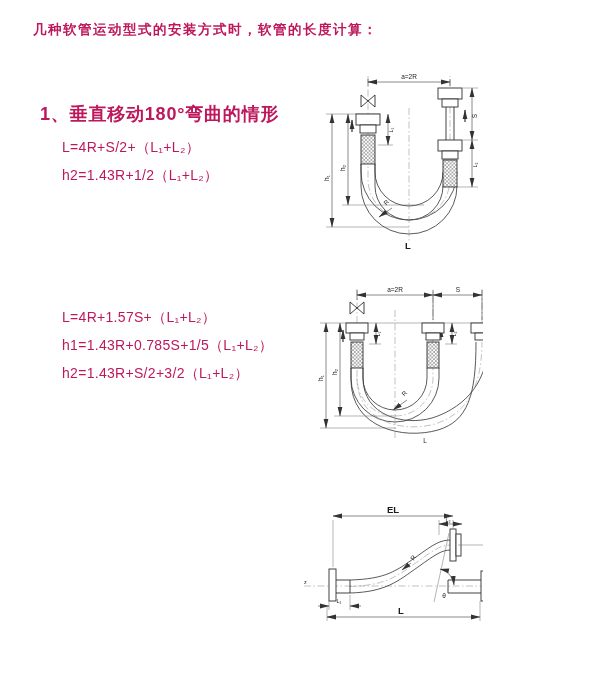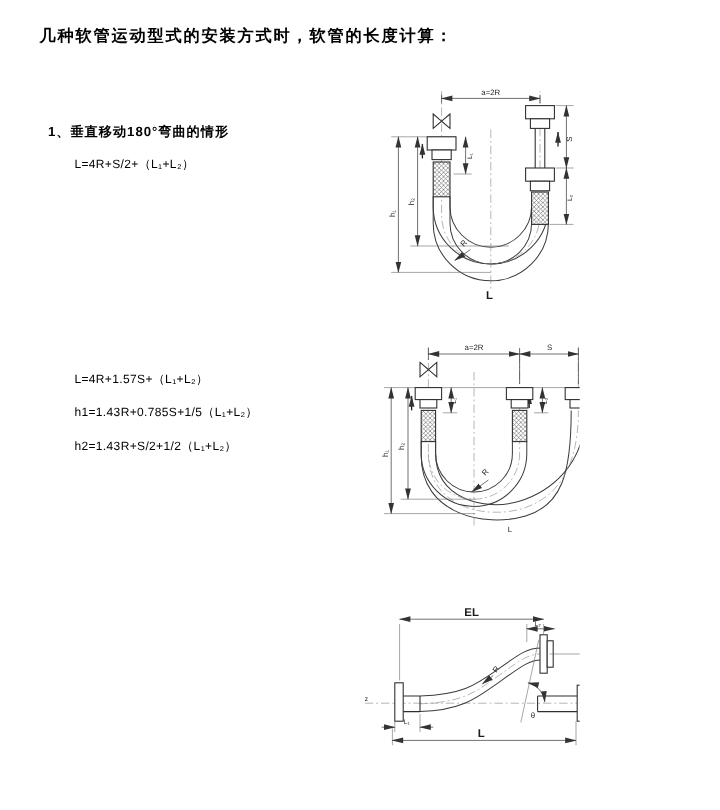--- a/index.html
+++ b/index.html
@@ -1,22 +1,22 @@
 <!DOCTYPE html>
 <html><head>
 <meta charset="utf-8">
 <style>
   html,body{margin:0;padding:0;background:#fff;}
   .page{position:relative;width:483px;height:675px;background:#ffffff;overflow:hidden;
-        font-family:"Liberation Sans","DejaVu Sans",sans-serif;color:#000000;}
+        font-family:"Liberation Sans","DejaVu Sans",sans-serif;color:#be185d;}
   .title{position:absolute;left:33px;top:21px;font-size:13.5px;font-weight:700;letter-spacing:1.5px;}
   .sec{position:absolute;left:40px;}
   .sec1{top:102px}.sec2{top:296px}.sec3{top:514px}
-  .heading{font-size:11px;font-weight:700;letter-spacing:0.8px;}
-  .formulas{margin:7px 0 0 22px;font-size:10px;}
+  .heading{font-size:18px;font-weight:700;letter-spacing:0.8px;}
+  .formulas{margin:7px 0 0 22px;font-size:14px;}
   .formula{line-height:28px;letter-spacing:0.3px;white-space:nowrap;}
   .d1{position:absolute;left:312px;top:68px;}
   .d2{position:absolute;left:308px;top:280px;}
   .d3{position:absolute;left:298px;top:503px;}
   svg{overflow:visible}
   .draw{fill:none;stroke:#2e2e2e;stroke-width:0.9;}
   .fw{fill:#ffffff;stroke:#2e2e2e;stroke-width:0.9;}
   .hose{fill:none;stroke:#3c3c3c;stroke-width:0.85;}
   .dim{fill:none;stroke:#4a4a4a;stroke-width:0.65;}
   .thin{fill:none;stroke:#6a6a6a;stroke-width:0.5;}
@@ -31,28 +31,29 @@
 <body>
 
 <div class="page">
 
   <div class="title">几种软管运动型式的安装方式时，软管的长度计算：</div>
 
   <div class="sec sec1">
     <div class="heading">1、垂直移动180°弯曲的情形</div>
     <div class="formulas">
       <div class="formula">L=4R+S/2+（L₁+L₂）</div>
+      <div class="formula">h2=1.43R+1/2（L₁+L₂）</div>
     </div>
   </div>
 
   <div class="sec sec2">
     <div class="formulas">
       <div class="formula">L=4R+1.57S+（L₁+L₂）</div>
       <div class="formula">h1=1.43R+0.785S+1/5（L₁+L₂）</div>
-      <div class="formula">h2=1.43R+S/2+1/2（L₁+L₂）</div>
+      <div class="formula">h2=1.43R+S/2+3/2（L₁+L₂）</div>
     </div>
   </div>
 
 
   <svg class="d1" width="278" height="200" viewBox="0 0 278 200">
     <defs>
       <marker id="ae" markerWidth="10" markerHeight="6" refX="9" refY="3" orient="auto" markerUnits="userSpaceOnUse">
         <path d="M0,0.6 L9.5,3 L0,5.4 Z" fill="#333"></path>
       </marker>
       <marker id="as" markerWidth="10" markerHeight="6" refX="0.5" refY="3" orient="auto" markerUnits="userSpaceOnUse">

